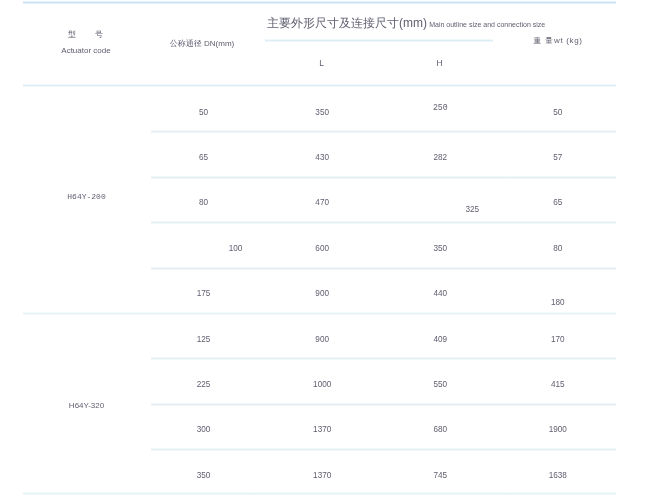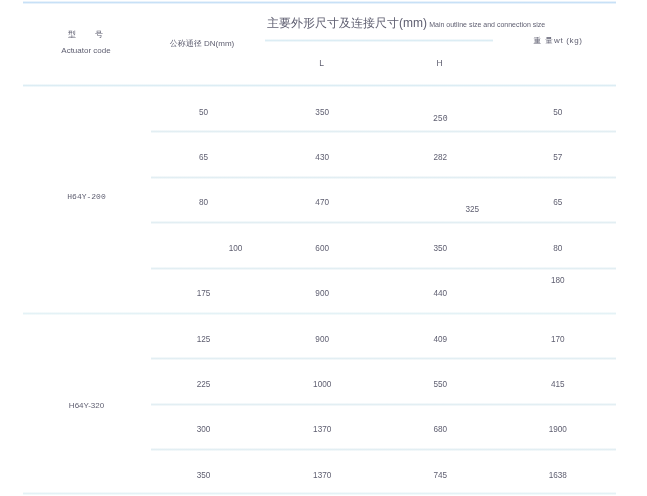--- a/index.html
+++ b/index.html
@@ -69,38 +69,38 @@
   <div class="txt hd ctr col-h" style="left:439.5px;top:59px;font-size:8.5px;">H</div>
 
   <div class="txt ctr col-w" style="left:558px;top:30px;">
     <span class="wt-cn">重 量</span><span class="wt-en">wt (kg)</span>
   </div>
 
   <div>
       <div class="txt groupcode ctr col-code" style="top: 193.3px; font-family: Liberation Mono, monospace;">H64Y-200</div>
       <div class="txt cellnum ctr col-dn" style="top: 108.5px;">50</div>
       <div class="txt cellnum ctr col-l" style="top: 108.5px;">350</div>
-      <div class="txt cellnum ctr col-h" style="top: 115px; font-family: Liberation Mono, monospace;">250</div>
+      <div class="txt cellnum ctr col-h" style="top: 104px; font-family: Liberation Mono, monospace;">250</div>
       <div class="txt cellnum ctr col-w" style="top: 108.5px;">50</div>
       <div class="txt cellnum ctr col-dn" style="top: 153.6px;">65</div>
       <div class="txt cellnum ctr col-l" style="top: 153.6px;">430</div>
       <div class="txt cellnum ctr col-h" style="top: 153.6px;">282</div>
       <div class="txt cellnum ctr col-w" style="top: 153.6px;">57</div>
       <div class="txt cellnum ctr col-dn" style="top: 199.3px;">80</div>
       <div class="txt cellnum ctr col-l" style="top: 199.3px;">470</div>
       <div class="txt cellnum ctr col-h" style="top: 206px; margin-left: 32px;">325</div>
       <div class="txt cellnum ctr col-w" style="top: 199.3px;">65</div>
       <div class="txt cellnum ctr col-dn" style="top: 244.7px; margin-left: 32px;">100</div>
       <div class="txt cellnum ctr col-l" style="top: 244.7px;">600</div>
       <div class="txt cellnum ctr col-h" style="top: 244.7px;">350</div>
       <div class="txt cellnum ctr col-w" style="top: 244.7px;">80</div>
       <div class="txt cellnum ctr col-dn" style="top: 290.2px;">175</div>
       <div class="txt cellnum ctr col-l" style="top: 290.2px;">900</div>
       <div class="txt cellnum ctr col-h" style="top: 290.2px;">440</div>
-      <div class="txt cellnum ctr col-w" style="top: 277px;">180</div>
+      <div class="txt cellnum ctr col-w" style="top: 299px;">180</div>
       <div class="txt groupcode ctr col-code" style="top: 401.9px;">H64Y-320</div>
       <div class="txt cellnum ctr col-dn" style="top: 335.6px;">125</div>
       <div class="txt cellnum ctr col-l" style="top: 335.6px;">900</div>
       <div class="txt cellnum ctr col-h" style="top: 335.6px;">409</div>
       <div class="txt cellnum ctr col-w" style="top: 335.6px;">170</div>
       <div class="txt cellnum ctr col-dn" style="top: 381px;">225</div>
       <div class="txt cellnum ctr col-l" style="top: 381px;">1000</div>
       <div class="txt cellnum ctr col-h" style="top: 381px;">550</div>
       <div class="txt cellnum ctr col-w" style="top: 381px;">415</div>
       <div class="txt cellnum ctr col-dn" style="top: 426.4px;">300</div>

